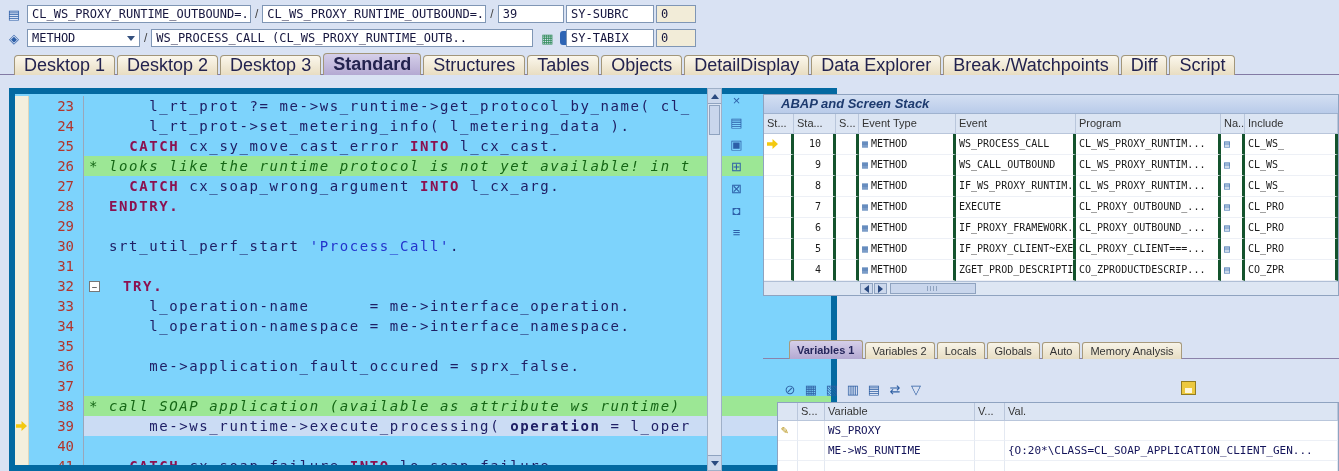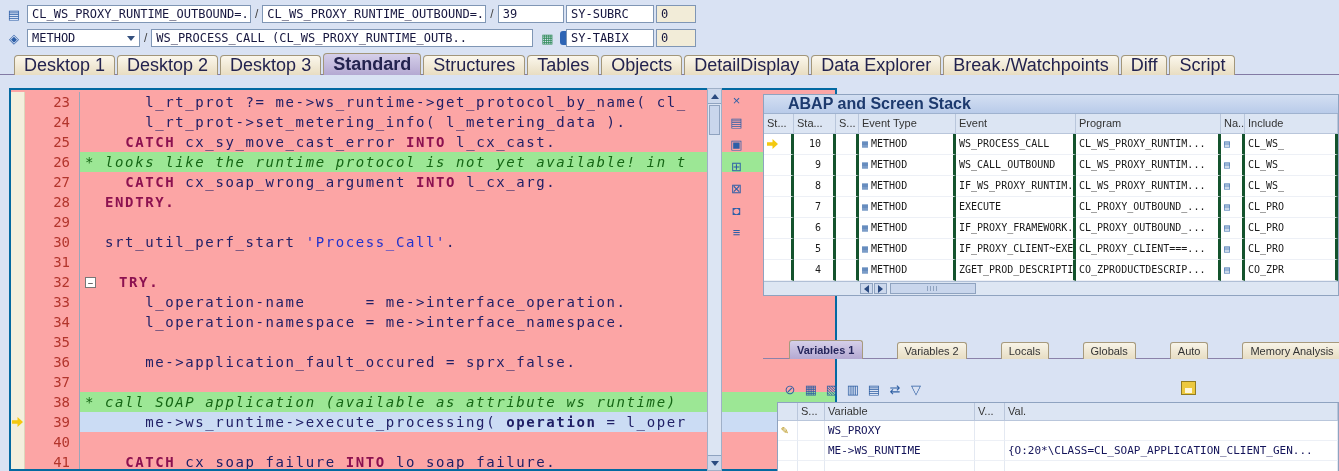--- a/index.html
+++ b/index.html
@@ -31,22 +31,22 @@
             align-items:flex-end;padding-left:14px;border-bottom:1px solid #837aa4;
             box-sizing:border-box;}
   .tab{height:19px;display:flex;align-items:center;padding:0 9px;font-size:18px;color:#23234f;
        background:linear-gradient(#fbf7ec,#e8ddc2);border:1px solid #a2967a;border-bottom:none;
        border-radius:4px 4px 0 0;margin-right:2px;position:relative;top:1px;white-space:nowrap;}
   .tab.active{background:linear-gradient(#d5cfe9,#b4a9d2);font-weight:bold;height:21px;}
 
   .main{position:absolute;top:75px;left:0;right:0;bottom:0;}
 
   
-  .editor{position:absolute;left:9px;top:13px;width:828px;height:383px;background:#fca5a5;
-          border:2px solid #0369a1;overflow:hidden;box-sizing:border-box;padding-top:2px;}
+  .editor{position:absolute;left:9px;top:13px;width:828px;height:383px;background:#7dd3fc;
+          border:6px solid #0369a1;overflow:hidden;box-sizing:border-box;padding-top:2px;}
   .cline{display:flex;height:20px;}
   .bp{width:13px;background:#f3efdd;border-right:1px solid #ddd6bc;flex:none;display:flex;
       align-items:center;justify-content:center;}
   .lnum{width:55px;flex:none;text-align:right;padding-right:9px;box-sizing:border-box;
         font:14px/20px "DejaVu Sans Mono",monospace;color:#b2352c;border-right:1px solid #9aa6ba;}
   .lbody{flex:1;display:flex;align-items:center;padding-left:5px;overflow:hidden;white-space:pre;}
   .hl-comment{background:#9ce795;}
   .hl-current{background:#cbdcf4;}
   .ctext{font:14px/20px "DejaVu Sans Mono",monospace;letter-spacing:1.6px;white-space:pre;}
   .sc{color:#202066;}
@@ -77,23 +77,23 @@
   .tri-right{border-top:4px solid transparent;border-bottom:4px solid transparent;border-left:5px solid #2a4a80;}
 
   
   .svc-strip{position:absolute;left:728px;top:17px;width:20px;display:flex;flex-direction:column;gap:6px;}
   .svc-icon{width:17px;height:16px;display:flex;align-items:center;justify-content:center;
             font-size:13px;color:#2d5fa8;}
 
   
   .stack-panel{position:absolute;left:763px;top:19px;right:0;background:#fff;
                border:1px solid #8fa3c0;box-sizing:content-box;}
-  .stack-title{height:18px;line-height:18px;padding-left:24px;font-size:16px;font-weight:bold;
+  .stack-title{height:18px;line-height:18px;padding-left:17px;font-size:13px;font-weight:bold;
                color:#1d3a6e;background:linear-gradient(#d3dff2,#b9cbe9);
-               border-bottom:1px solid #9fb2cf;}
+               border-bottom:1px solid #9fb2cf;font-style:italic;}
   .stack-header,.srow{display:grid;grid-template-columns:30px 42px 23px 97px 120px 145px 24px minmax(0,1fr);}
   .stack-header{height:20px;}
   .shc{background:#dce5f3;border-right:1px solid #b9c6db;border-bottom:1px solid #b9c6db;
        font-size:11px;color:#333;padding:3px 3px 0 3px;overflow:hidden;white-space:nowrap;
        box-sizing:border-box;}
   .stack-rows{height:147px;overflow:hidden;}
   .srow{height:21px;}
   .srow>div{border-right:3px solid #14532d;border-bottom:1px solid #edf0f6;
             font:10px/20px "DejaVu Sans Mono",monospace;color:#1a1a1a;padding:0 3px;
             overflow:hidden;white-space:nowrap;display:flex;align-items:center;box-sizing:border-box;}
@@ -103,21 +103,21 @@
   .hbtn{position:absolute;top:1px;width:13px;height:11px;background:#ccd8ec;border:1px solid #8fa3c0;
         display:flex;align-items:center;justify-content:center;box-sizing:border-box;}
   .hthumb{position:absolute;left:126px;top:1px;width:86px;height:11px;background:#c9d6ec;
           border:1px solid #8fa3c0;box-sizing:border-box;
           background-image:repeating-linear-gradient(90deg,#8fa3c0 0 1px,transparent 1px 3px);
           background-size:12px 5px;background-position:center;background-repeat:no-repeat;}
 
   
   .vars-panel{position:absolute;left:763px;top:264px;right:0;height:140px;}
   .vars-tabs{display:flex;align-items:flex-end;height:19px;padding-left:26px;
-             border-bottom:1px solid #8b82aa;gap:32px;}
+             border-bottom:1px solid #8b82aa;}
   .vtab{height:16px;display:flex;align-items:center;padding:0 7px;font-size:11px;color:#333;
         background:linear-gradient(#f8f4e8,#e7ddc3);border:1px solid #a79a7d;border-bottom:none;
         border-radius:3px 3px 0 0;margin-right:2px;position:relative;top:1px;white-space:nowrap;}
   .vtab.active{background:linear-gradient(#d5cfe9,#b4a9d2);font-weight:bold;height:18px;color:#26265c;}
   .vars-toolbar{position:relative;margin:21px 0 5px 18px;height:17px;display:flex;align-items:center;}
   .vt-icon{width:18px;height:16px;display:inline-flex;align-items:center;justify-content:center;
            font-size:13px;color:#2e5fa3;margin-right:3px;}
   .save-icon{position:absolute;left:400px;top:1px;width:15px;height:14px;background:#ecc83f;
              border:1px solid #927c22;box-sizing:border-box;}
   .save-icon::after{content:"";position:absolute;left:3px;top:6px;right:3px;bottom:1px;background:#fdf6da;}

